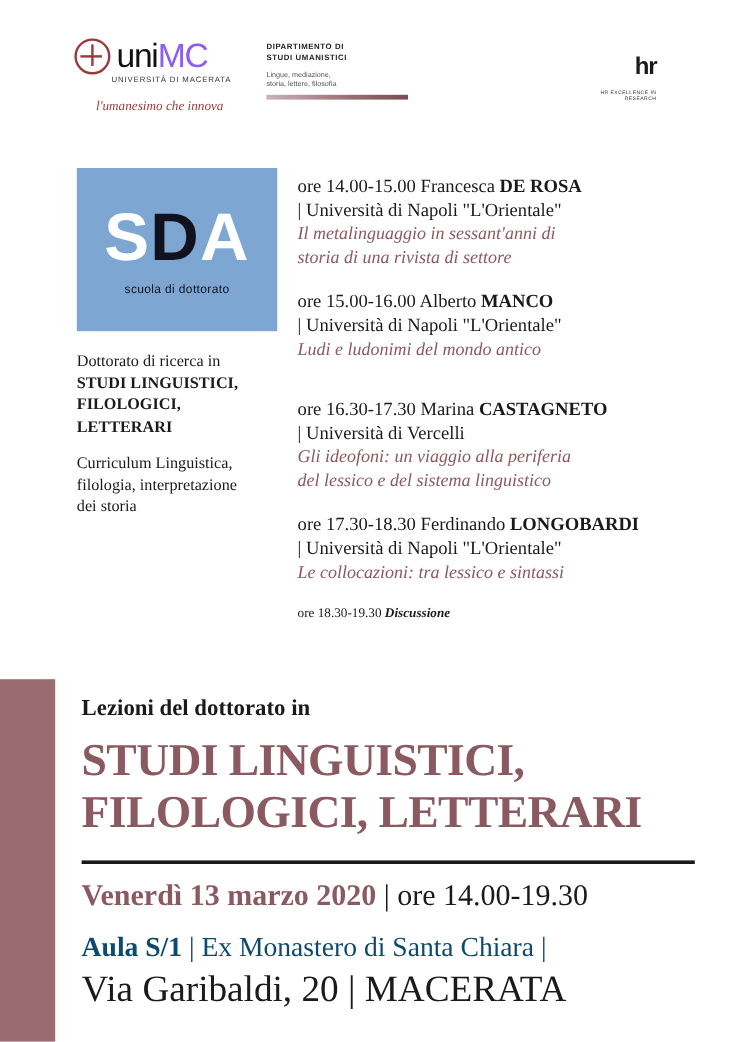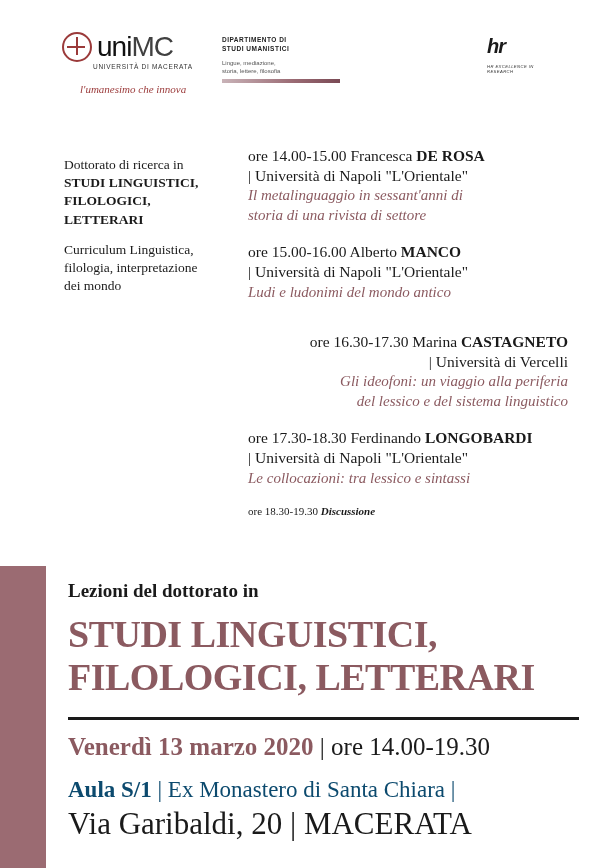--- a/index.html
+++ b/index.html
@@ -63,21 +63,21 @@
     background: #9b3a3a;
     transform: translateY(-50%);
   }
   .unimc-word {
     font-family: "Liberation Sans", sans-serif;
     font-size: 28px;
     letter-spacing: -1px;
     line-height: 1;
   }
   .unimc-word .uni { color: #111111; font-weight: 400; }
-  .unimc-word .mc { color: #404040; font-weight: 400; }
+  .unimc-word .mc { color: #8b5cf6; font-weight: 400; }
   .unimc-sub {
     font-family: "Liberation Sans", sans-serif;
     font-size: 6.5px;
     letter-spacing: 0.7px;
     color: #333;
     margin-top: 1px;
     margin-left: 31px;
   }
   .unimc-tag {
     font-family: "Liberation Serif", serif;
@@ -113,24 +113,23 @@
   .dip-bar {
     margin-top: 4px;
     width: 118px;
     height: 4px;
     background: linear-gradient(to right, #c9b3b8 0%, #9b6b74 60%, #7a4a55 100%);
   }
 
   .logo-hr {
     position: absolute;
     left: 487px;
-    top: 8px;
+    top: 18px;
     width: 60px;
-    text-align: left;
-    font-style: italic;
+    text-align: right;
   }
   .hr-mark {
     font-family: "Liberation Sans", sans-serif;
     font-size: 20px;
     font-weight: bold;
     color: #1a1a1a;
     letter-spacing: -1px;
     line-height: 1;
   }
   .hr-sub {
@@ -328,52 +327,58 @@
 
   <div class="logo-hr">
     <div class="hr-mark">hr</div>
     <div class="hr-sub">HR EXCELLENCE IN RESEARCH</div>
   </div>
 
 </div>
 
 <div class="left-col">
 
+  <div class="sda-box">
+    <div class="sda-letters">
+      <span class="s">S</span><span class="d">D</span><span class="a">A</span>
+    </div>
+    <div class="sda-caption">scuola di dottorato</div>
+  </div>
 
   <div class="left-text">
     <div class="reg">Dottorato di ricerca in</div>
     <div class="bold">STUDI LINGUISTICI,</div>
     <div class="bold">FILOLOGICI, LETTERARI</div>
   </div>
 
   <div class="left-block2">
     <div><span>Curriculum Linguistica,</span></div>
     <div class="bold">filologia, interpretazione</div>
-    <div class="bold">dei mondo</div>
+    <div class="bold">dei storia</div>
   </div>
 
 
 </div>
 
 <div class="program">
 
   <div class="slot">
     <div class="line1"><span>ore 14.00-15.00 </span><span>Francesca </span><span class="surname">DE ROSA</span></div>
     <div class="line2">| Università di Napoli "L'Orientale"</div>
     <div class="title">Il metalinguaggio in sessant'anni di</div>
     <div class="title">storia di una rivista di settore</div>
   </div>
 
   <div class="slot">
     <div class="line1"><span>ore 15.00-16.00 </span><span>Alberto </span><span class="surname">MANCO</span></div>
     <div class="line2">| Università di Napoli "L'Orientale"</div>
     <div class="title">Ludi e ludonimi del mondo antico</div>
   </div>
 
-  <div class="slot" style="margin-top:30px;text-align:right;">
+  <div class="slot" style="margin-top:30px;">
     <div class="line1"><span>ore 16.30-17.30 </span><span>Marina </span><span class="surname">CASTAGNETO</span></div>
     <div class="line2">| Università di Vercelli</div>
     <div class="title">Gli ideofoni: un viaggio alla periferia</div>
     <div class="title">del lessico e del sistema linguistico</div>
   </div>
 
   <div class="slot">
     <div class="line1"><span>ore 17.30-18.30 </span><span>Ferdinando </span><span class="surname">LONGOBARDI</span></div>
     <div class="line2">| Università di Napoli "L'Orientale"</div>
     <div class="title">Le collocazioni: tra lessico e sintassi</div>

